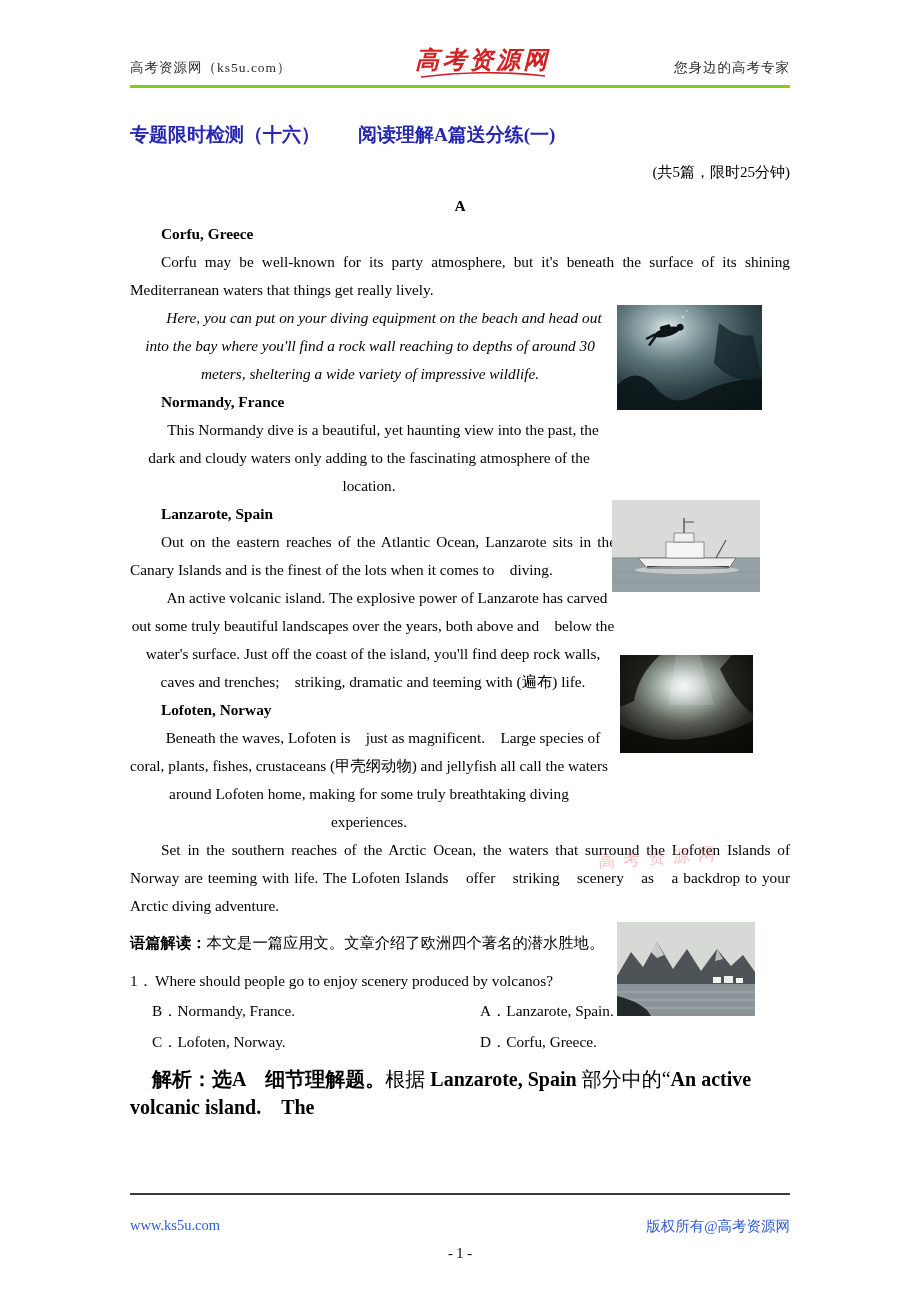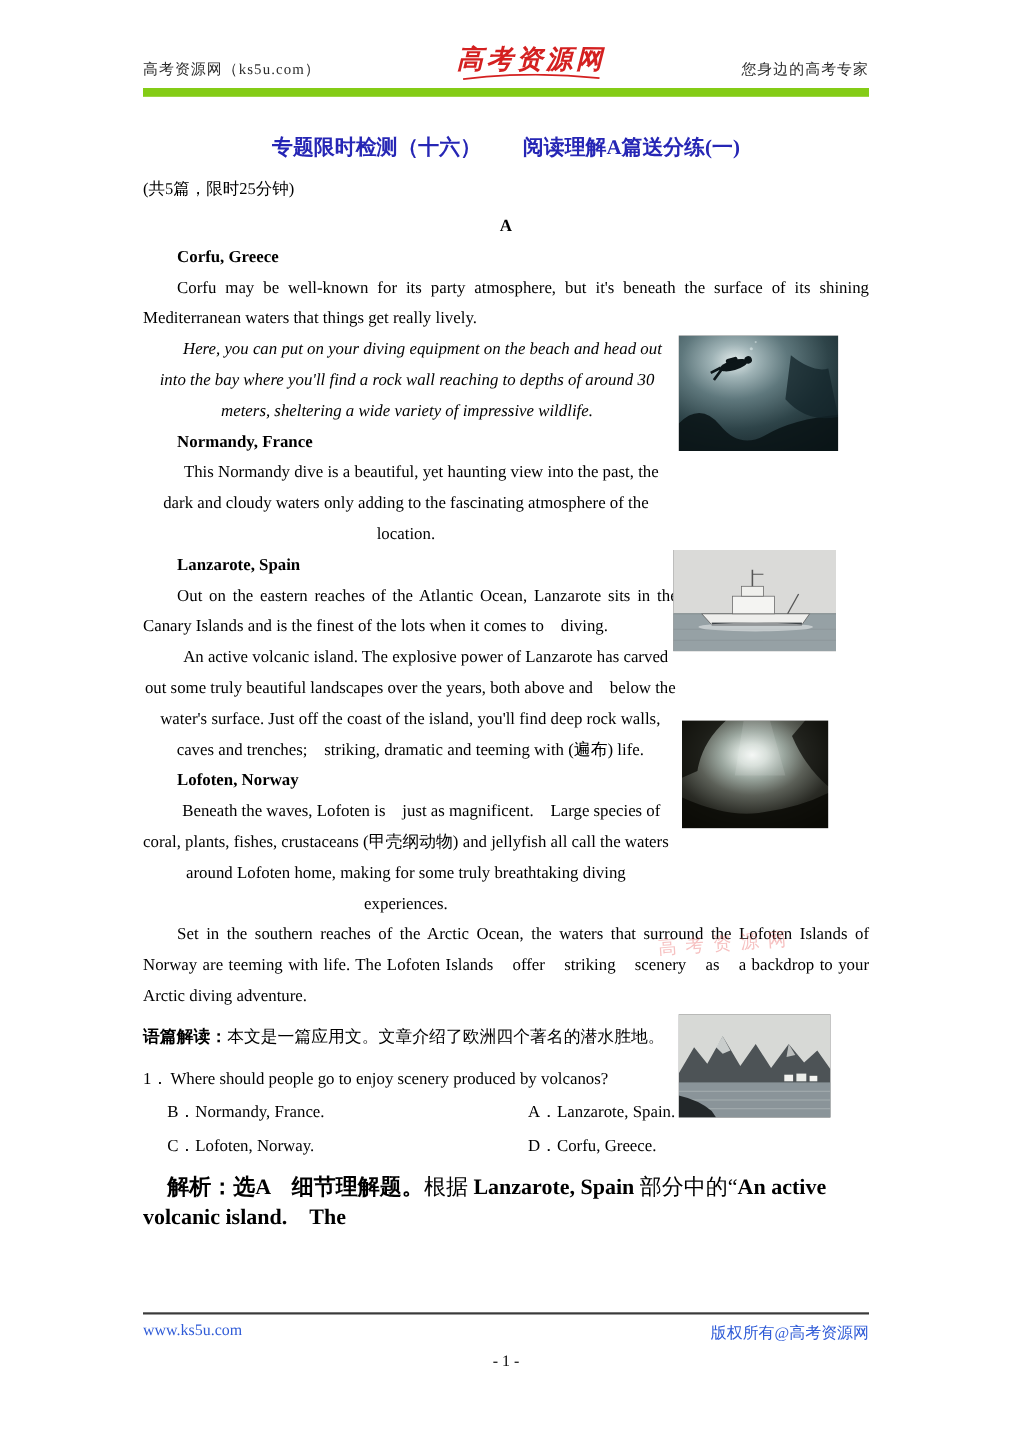--- a/index.html
+++ b/index.html
@@ -4,38 +4,38 @@
 <style>
   html,body{margin:0;padding:0;}
   body{
     width:920px;height:1302px;position:relative;background:#ffffff;
     font-family:"Liberation Serif","DejaVu Serif",serif;color:#000;
     overflow:hidden;
   }
   
   .page-header{
     position:absolute;top:0;left:130px;width:660px;height:88px;
-    border-bottom:8px solid #84cc16;box-sizing:border-box;
+    border-bottom:3px solid #84cc16;box-sizing:border-box;
     display:flex;justify-content:space-between;align-items:flex-end;
     padding-bottom:8px;
   }
   .hdr-side{font-size:13.5px;color:#2b2b2b;letter-spacing:1px;line-height:18px;}
   .logo-wrap{text-align:center;margin-bottom:-2px;}
   .logo-text{
     color:#d42020;font-size:24px;font-weight:bold;font-style:italic;
     letter-spacing:3px;line-height:24px;
   }
   .logo-swoosh{display:block;margin:0 auto;}
   
   .content{position:absolute;top:88px;left:130px;width:660px;}
   .title{
-    margin:32px 0 8px;text-align:center;color:#2626b5;
+    margin:32px 0 8px;color:#2626b5;
     font-size:19px;font-weight:bold;line-height:30px;
   }
-  .subtitle{text-align:left;font-size:15px;line-height:28px;margin:0 0 6px;}
+  .subtitle{text-align:right;font-size:15px;line-height:28px;margin:0 0 6px;}
   .section-label{text-align:center;font-weight:bold;font-size:15.5px;line-height:28px;margin:0;}
   p{margin:0;font-size:15.3px;line-height:28px;}
   .heading{font-weight:bold;text-indent:31px;}
   .para{text-align:justify;text-indent:31px;}
   .p-center{text-align:center;text-indent:28px;}
   .w480{width:480px;font-style:italic;} .w478{width:478px;} .w486{width:486px;}
   
   .photo{position:absolute;overflow:hidden;background:#888;}
   #ph-dive{left:617px;top:305px;width:145px;height:105px;}
   #ph-ship{left:612px;top:500px;width:148px;height:92px;}
@@ -56,21 +56,21 @@
   .watermark{
     position:absolute;left:598px;top:846px;
     color:rgba(231,93,93,0.38);font-size:17px;letter-spacing:8px;
     transform:rotate(-4deg);white-space:nowrap;pointer-events:none;
   }
   
   .page-footer{
     position:absolute;top:1193px;left:130px;width:660px;
     border-top:2px solid #3a3a3a;
   }
-  .footer-row{display:flex;justify-content:space-between;padding-top:7px;font-size:14.5px;}
+  .footer-row{display:flex;justify-content:space-between;padding-top:22px;font-size:14.5px;}
   .footer-link{color:#2f5bd7;text-decoration:none;}
   .page-number{text-align:center;font-size:14.5px;margin-top:9px;color:#000;}
 </style>
 </head>
 <body>
 
 <header class="page-header">
   <span class="hdr-side">高考资源网（ks5u.com）</span>
   <div class="logo-wrap">
     <div class="logo-text">高考资源网</div>

